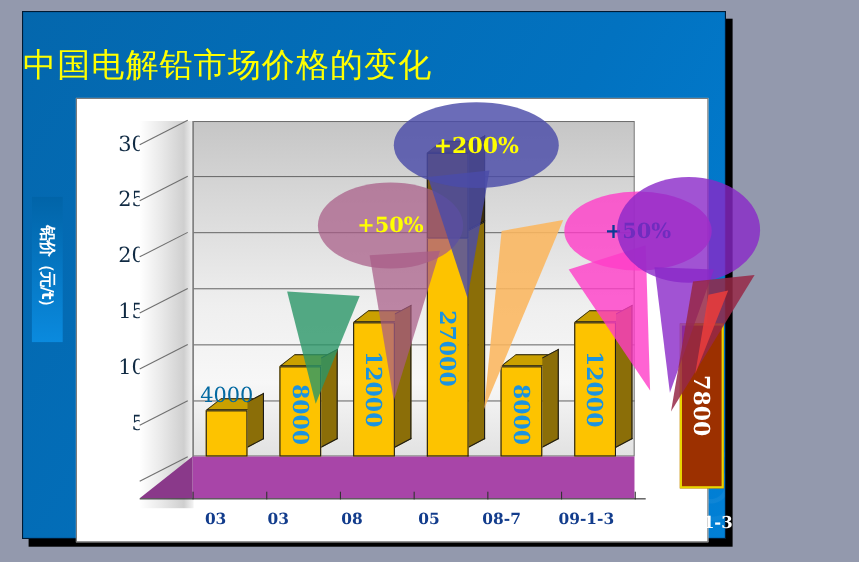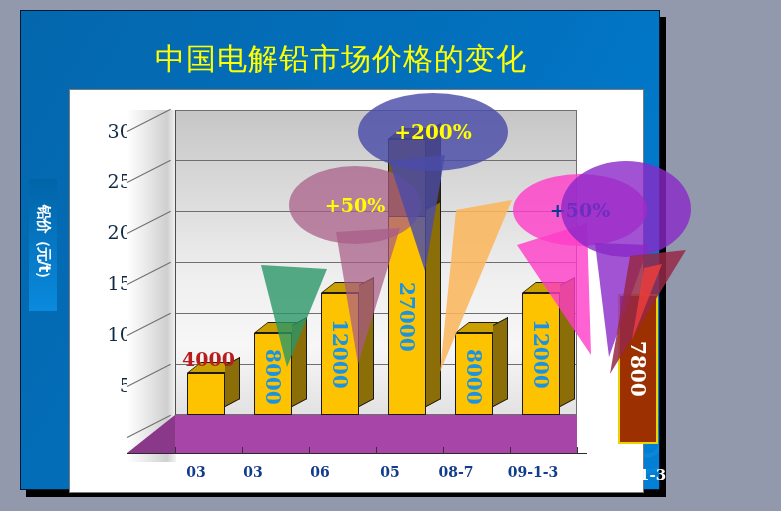--- a/index.html
+++ b/index.html
@@ -19,21 +19,20 @@
       radial-gradient(circle at 86% 74%, rgba(255,255,255,.07) 0 2px, transparent 3px 8px, rgba(255,255,255,.06) 9px 11px, transparent 12px 20px, rgba(255,255,255,.05) 21px 23px, transparent 24px 34px, rgba(255,255,255,.04) 35px 37px, transparent 38px),
       radial-gradient(circle at 98% 90%, rgba(255,255,255,.06) 0 3px, transparent 4px 12px, rgba(255,255,255,.05) 13px 16px, transparent 17px 28px, rgba(255,255,255,.04) 29px 32px, transparent 33px),
       linear-gradient(120deg,#0467ad 0%,#0272c0 60%,#0180d6 100%);
     border:1px solid #001a33;
     box-shadow:6px 7px 0 0 #000;
     box-sizing:border-box;
   }
 
   .slide-title{
     position:absolute;left:0;top:28px;width:640px;
-    text-align:center;
     color:#ffff00;
     font-family:"DejaVu Serif","Liberation Serif",serif;
     font-size:30px;
     letter-spacing:1px;
     white-space:nowrap;
   }
 
   
   .yaxis-band{
     position:absolute;left:8px;top:168px;width:28px;height:132px;
@@ -131,21 +130,21 @@
     color:#1b93e0;font-weight:bold;font-size:20px;
     font-family:"DejaVu Serif","Liberation Serif",serif;
     writing-mode:vertical-rl;text-orientation:mixed;
     display:flex;align-items:center;justify-content:center;
   }
   .bar.dark .front{background:#7a5c18;}
   .bar.dark .top{background:#5a4414;}
   .bar.dark .side{background:#3b2d0d;}
 
   .outlabel{
-    position:absolute;color:#b91c1c;font-weight:bold;font-size:19px;
+    position:absolute;color:#0369a1;font-weight:normal;font-size:19px;
     font-family:"DejaVu Serif","Liberation Serif",serif;white-space:nowrap;
   }
 
   
   .lastbar{
     position:absolute;left:597px;top:283px;width:40px;height:150px;
     background:#9c3000;border:2px solid #e8d500;box-sizing:border-box;
   }
   .lastbar .vlabel{
     position:absolute;left:0;top:0;width:100%;height:100%;
@@ -277,21 +276,21 @@
           <div class="top" style="top:-11px;"></div>
           <div class="side" style="height:122px;"></div>
           <div class="front" style="height:122px;"></div>
           <div class="vlabel" style="top:6px;height:110px;">12000</div>
         </div>
 
       </div>
 
       <div class="xlab" style="left:106px;top:374px;width:40px;">03</div>
       <div class="xlab" style="left:163px;top:374px;width:40px;">03</div>
-      <div class="xlab" style="left:230px;top:374px;width:40px;">06</div>
+      <div class="xlab" style="left:230px;top:374px;width:40px;">08</div>
       <div class="xlab" style="left:300px;top:374px;width:40px;">05</div>
       <div class="xlab" style="left:358px;top:374px;width:56px;">08-7</div>
       <div class="xlab" style="left:430px;top:374px;width:66px;">09-1-3</div>
 
     </div>
 
     <div class="lastbar">
       <div class="vlabel">7800</div>
     </div>
     <div class="lastxlab">09-1-3</div>

